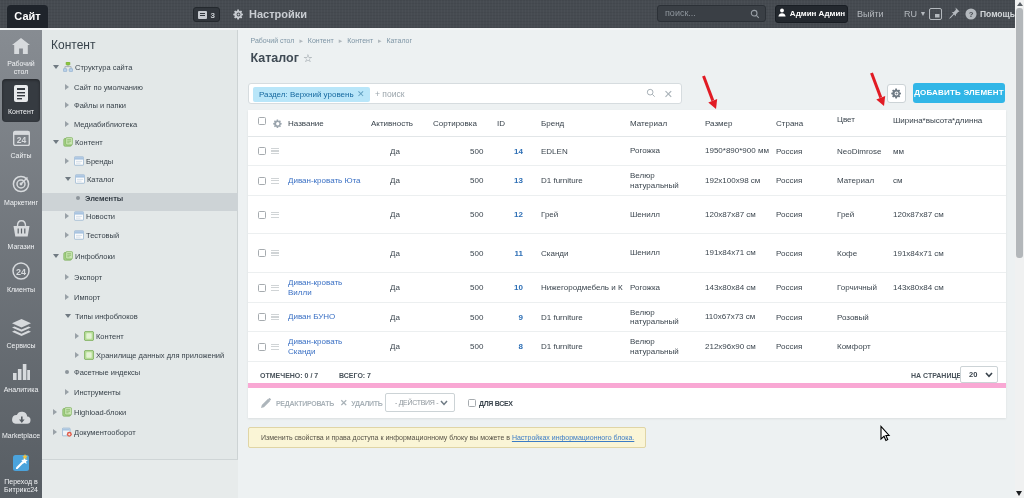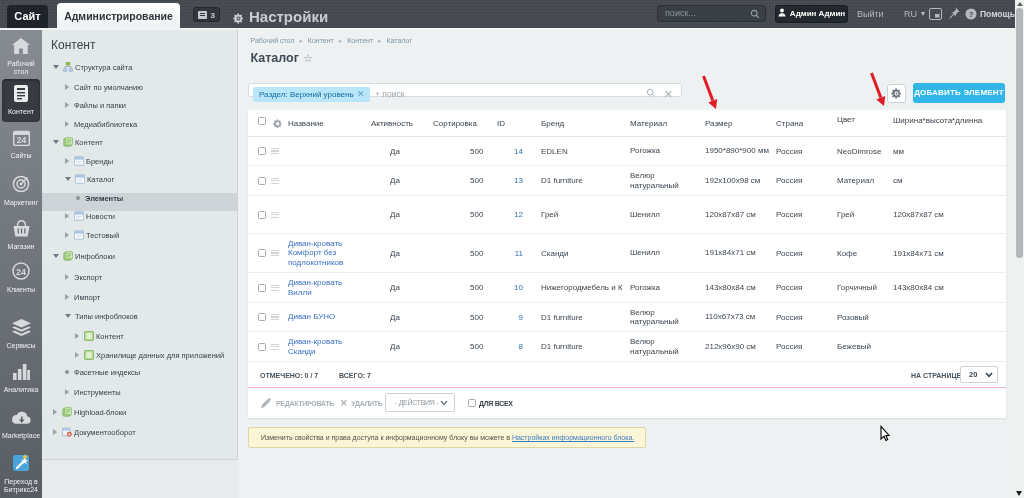--- a/index.html
+++ b/index.html
@@ -9,21 +9,21 @@
 
 #topbar{position:absolute;left:0;top:0;width:1015px;height:28px;background:#464b51;
 background-image:repeating-linear-gradient(90deg,rgba(255,255,255,.025) 0 1px,transparent 1px 3px),repeating-linear-gradient(0deg,rgba(0,0,0,.05) 0 1px,transparent 1px 3px)}
 #topline{position:absolute;left:0;top:28px;width:1015px;height:2px;background:#f2f5f6}
 .tab-site{position:absolute;left:7px;top:5px;width:41px;height:23px;background:#1f242b;border-radius:4px 4px 0 0;color:#fff;font-size:11px;font-weight:bold;text-align:center;line-height:23px}
 .tab-adm{position:absolute;left:57px;top:3px;width:123px;height:27px;background:linear-gradient(#ffffff,#eceff0);border-radius:4px 4px 0 0;color:#2e363d;font-size:10.5px;font-weight:bold;text-align:center;line-height:26px;white-space:nowrap}
 .notif{position:absolute;left:193px;top:7px;width:27px;height:15px;background:#31363c;border:1px solid #24292e;border-radius:3px;color:#cdd1d5;font-size:8px;font-weight:bold}
 .notif .bk{position:absolute;left:4px;top:3px;width:9px;height:8px;background:#c6cacf;border-radius:1px}
 .notif .bk:after{content:"";position:absolute;left:2px;top:2px;width:5px;height:1px;background:#31363c;box-shadow:0 2px 0 #31363c}
 .notif .n3{position:absolute;right:4px;top:3px}
-.tb-set{position:absolute;left:233px;top:8px;color:#c9cdd2;font-size:15px;font-weight:bold;white-space:nowrap}
+.tb-set{position:absolute;left:233px;top:8px;color:#c9cdd2;font-size:11px;font-weight:bold;white-space:nowrap}
 .gearw{display:inline-block;vertical-align:-2px;margin-right:5px}
 .tb-search{position:absolute;left:657px;top:5px;width:109px;height:17px;background:#3a3f45;border:1px solid #2c3137;border-radius:3px;color:#8f969d;font-size:9px;line-height:15px;padding-left:7px}
 .tb-search .mg{position:absolute;right:5px;top:3px}
 .tb-admin{position:absolute;left:775px;top:5px;width:73px;height:18px;background:#23282e;border:1px solid #191e24;border-radius:3px;color:#fff;font-size:8px;font-weight:bold;text-align:center;line-height:16px;white-space:nowrap}
 .tb-link{position:absolute;top:9px;color:#b4b9be;font-size:9px;white-space:nowrap}
 .tb-help{position:absolute;left:965px;top:8px;color:#d3d7da;font-size:8.5px;font-weight:bold;white-space:nowrap}
 
 #sbar{position:absolute;left:1015px;top:0;width:9px;height:498px;background:#f0f1f1}
 #sbar .thumb{position:absolute;left:1px;top:8px;width:7px;height:250px;background:#b3b7ba;border-radius:3px}
 #sbar .up{position:absolute;left:1.5px;top:2px;width:0;height:0;border-left:3px solid transparent;border-right:3px solid transparent;border-bottom:4px solid #5a6065}
@@ -41,52 +41,51 @@
 .tsel{position:absolute;left:0;top:163px;width:196px;height:18px;background:#cdd3d6}
 .ard{display:inline-block;width:0;height:0;border-left:3px solid transparent;border-right:3px solid transparent;border-top:4px solid #707a82;margin-right:4px;vertical-align:1px}
 .arr{display:inline-block;width:0;height:0;border-top:3px solid transparent;border-bottom:3px solid transparent;border-left:4px solid #99a1a7;margin-right:5px}
 .dot{display:inline-block;width:4px;height:4px;border-radius:50%;background:#8d959b;margin-right:5px;vertical-align:1px}
 
 #main{position:absolute;left:238px;top:30px;width:777px;height:468px;background:#edf1f2}
 .crumb{position:absolute;left:12.5px;top:7px;font-size:7px;color:#7e95a5}
 .crumb b{font-weight:normal;color:#b0b8bd;padding:0 3px;font-size:7px}
 .title{position:absolute;left:12.5px;top:21px;font-size:12.5px;font-weight:bold;color:#3f4a54}
 .star{position:absolute;left:65px;top:21.5px;color:#8b949b;font-size:11px}
-.fbar{position:absolute;left:10px;top:53px;width:434px;height:14px;background:#fff;border:1px solid #d6dcdf;border-radius:3px}
+.fbar{position:absolute;left:10px;top:53px;width:434px;height:21px;background:#fff;border:1px solid #d6dcdf;border-radius:3px}
 .ftag{position:absolute;left:4px;top:3px;height:15px;background:#b9e6f9;border-radius:2px;color:#16699f;font-size:8px;line-height:15px;padding:0 16px 0 6px;white-space:nowrap}
 .ftag i{position:absolute;right:5px;top:0;font-style:normal;color:#62a0c0;font-size:9px}
 .fps{position:absolute;left:126px;top:5px;font-size:8.5px;color:#9aa4ab}
 .fic{position:absolute;right:8px;top:4px;color:#a9b2b8;font-size:11px}
 .gearbtn{position:absolute;left:649px;top:54px;width:19px;height:19px;background:#fff;border:1px solid #ccd3d6;border-radius:3px}
 .bluebtn{position:absolute;left:675px;top:53px;width:92px;height:20px;background:#31b6e7;border-radius:3px;color:#fff;font-size:8px;font-weight:bold;text-align:center;line-height:20px;letter-spacing:.2px;white-space:nowrap}
 
 #grid{position:absolute;left:10px;top:80px;width:758px;height:308px;background:#fff;box-shadow:0 1px 2px rgba(0,0,0,.08)}
 .hrow{position:absolute;left:0;top:0;width:758px;height:27px;border-bottom:1px solid #e2e6e8;font-size:8px;color:#39434c}
 .cell{position:absolute;display:flex;align-items:center}
 .row{position:absolute;left:0;width:758px;border-bottom:1px solid #eceff0;font-size:8px;color:#3c464f}
 .name{color:#3a70c4;line-height:9.4px}
-.idc{color:#2e6fb5;font-weight:normal;justify-content:flex-end}
+.idc{color:#2e6fb5;font-weight:bold;justify-content:flex-end}
 .cb{width:8px;height:8px;background:#fff;border:1px solid #a6abaf;border-radius:1.5px;flex:none}
 .hnd{width:8px;height:6px;border-top:1.4px solid #d0d4d6;border-bottom:1.4px solid #d0d4d6}
 .hnd i{display:block;width:8px;height:1.4px;background:#d0d4d6;margin-top:1.2px}
 .lh{line-height:9.4px}
 
-.gfoot{position:absolute;left:0;top:252px;width:758px;height:26px;border-bottom:1px solid #f9a8d4;font-size:7px;font-weight:bold;color:#49535b}
+.gfoot{position:absolute;left:0;top:252px;width:758px;height:26px;border-bottom:5px solid #f9a8d4;font-size:7px;font-weight:bold;color:#49535b}
 
 .abar{position:absolute;left:0;top:278px;width:758px;height:30px;font-size:7px;font-weight:bold;color:#a9b2b8;white-space:nowrap;letter-spacing:-.3px}
 .selbox{position:absolute;width:70px;height:19px;background:#fff;border:1px solid #ccd3d6;border-radius:2px;color:#8f979d;font-weight:normal;font-size:7.5px;white-space:nowrap}
 
 .ynote{position:absolute;left:10px;top:397px;width:398px;height:21px;background:#faf5d6;border:1px solid #e0d5a5;border-radius:2px;font-size:7px;color:#565246;line-height:19px;padding-left:12px;white-space:nowrap}
 .ynote a{color:#3b7cc6;text-decoration:underline}
 </style></head>
 <body>
 <div id="page">
   <div id="topbar">
     <div class="tab-site">Сайт</div>
-    <div class="tab-adm">Администрирование</div>
     <div class="notif">
         <span class="bk"></span>
         <span class="n3">3</span>
       </div>
     <div class="tb-set"><svg class="gearw" width="11" height="11" viewBox="0 0 16 16">
           <path fill-rule="evenodd" fill="#c9cdd2" d="M8 5.2A2.8 2.8 0 1 0 8 10.8 2.8 2.8 0 0 0 8 5.2zm0 4.3A1.5 1.5 0 1 1 8 6.5a1.5 1.5 0 0 1 0 3zM14.5 9.2V6.8l-1.8-.3a5 5 0 0 0-.5-1.2l1.1-1.5-1.7-1.7-1.5 1.1a5 5 0 0 0-1.2-.5L8.6.9H6.2L6 2.7a5 5 0 0 0-1.2.5L3.3 2.1 1.6 3.8l1.1 1.5a5 5 0 0 0-.5 1.2l-1.8.3v2.4l1.8.3a5 5 0 0 0 .5 1.2l-1.1 1.5 1.7 1.7 1.5-1.1a5 5 0 0 0 1.2.5l.3 1.8h2.4l.3-1.8a5 5 0 0 0 1.2-.5l1.5 1.1 1.7-1.7-1.1-1.5a5 5 0 0 0 .5-1.2z"></path>
         </svg>Настройки</div>
     <div class="tb-search">поиск...<svg class="mg" width="10" height="10" viewBox="0 0 12 12">
           <circle cx="5" cy="5" r="3.4" fill="none" stroke="#9aa0a7" stroke-width="1.3"></circle>
           <line x1="7.6" y1="7.6" x2="10.6" y2="10.6" stroke="#9aa0a7" stroke-width="1.3"></line>
@@ -325,20 +324,21 @@
       </div>
       <div class="row" style="top:56px;height:30px">
         <div class="cell" style="left:10px;top:0;height:100%">
             <span class="cb"></span>
           </div>
         <div class="cell" style="left:23px;top:0;height:100%">
             <span class="hnd">
               <i></i>
             </span>
           </div>
+        <div class="cell name" style="left:40px;top:0;height:100%;width:90px">Диван-кровать Юта</div>
         <div class="cell" style="left:142px;top:0;height:100%">Да</div>
         <div class="cell" style="left:222px;top:0;height:100%">500</div>
         <div class="cell idc" style="left:230px;top:0;height:100%;width:45px">13</div>
         <div class="cell" style="left:293px;top:0;height:100%">D1 furniture</div>
         <div class="cell lh" style="left:382px;top:0;height:100%;width:55px">Велюр натуральный</div>
         <div class="cell lh" style="left:457px;top:0;height:100%;width:68px">192x100x98 см</div>
         <div class="cell" style="left:528px;top:0;height:100%">Россия</div>
         <div class="cell" style="left:589px;top:0;height:100%">Материал</div>
         <div class="cell" style="left:645px;top:0;height:100%">см</div>
       </div>
@@ -363,21 +363,20 @@
       </div>
       <div class="row" style="top:124px;height:39px">
         <div class="cell" style="left:10px;top:0;height:100%">
             <span class="cb"></span>
           </div>
         <div class="cell" style="left:23px;top:0;height:100%">
             <span class="hnd">
               <i></i>
             </span>
           </div>
-        <div class="cell name" style="left:40px;top:0;height:100%;width:82px">Диван-кровать Комфорт без подлокотников</div>
         <div class="cell" style="left:142px;top:0;height:100%">Да</div>
         <div class="cell" style="left:222px;top:0;height:100%">500</div>
         <div class="cell idc" style="left:230px;top:0;height:100%;width:45px">11</div>
         <div class="cell" style="left:293px;top:0;height:100%">Сканди</div>
         <div class="cell lh" style="left:382px;top:0;height:100%;width:70px">Шенилл</div>
         <div class="cell lh" style="left:457px;top:0;height:100%;width:68px">191x84x71 см</div>
         <div class="cell" style="left:528px;top:0;height:100%">Россия</div>
         <div class="cell" style="left:589px;top:0;height:100%">Кофе</div>
         <div class="cell" style="left:645px;top:0;height:100%">191x84x71 см</div>
       </div>
@@ -430,21 +429,21 @@
             </span>
           </div>
         <div class="cell name" style="left:40px;top:0;height:100%;width:60px">Диван-кровать Сканди</div>
         <div class="cell" style="left:142px;top:0;height:100%">Да</div>
         <div class="cell" style="left:222px;top:0;height:100%">500</div>
         <div class="cell idc" style="left:230px;top:0;height:100%;width:45px">8</div>
         <div class="cell" style="left:293px;top:0;height:100%">D1 furniture</div>
         <div class="cell lh" style="left:382px;top:0;height:100%;width:55px">Велюр натуральный</div>
         <div class="cell lh" style="left:457px;top:0;height:100%;width:68px">212x96x90 см</div>
         <div class="cell" style="left:528px;top:0;height:100%">Россия</div>
-        <div class="cell" style="left:589px;top:0;height:100%">Бежевый</div>
+        <div class="cell" style="left:589px;top:0;height:100%">Комфорт</div>
       </div>
       <div class="gfoot">
         <div class="cell" style="left:12px;top:0;height:26px">ОТМЕЧЕНО: 0 / 7</div>
         <div class="cell" style="left:91px;top:0;height:26px">ВСЕГО: 7</div>
         <div class="cell" style="left:663px;top:0;height:26px">НА СТРАНИЦЕ:</div>
         <div class="selbox" style="left:712px;top:4px;width:38px;height:17px;color:#39434c;font-weight:bold">
             <span style="position:absolute;left:8px;top:3px">20</span>
             <svg style="position:absolute;right:4px;top:5px" width="8" height="6" viewBox="0 0 8 6">
               <path d="M1 1l3 3.4L7 1" fill="none" stroke="#39434c" stroke-width="1.6"></path>
             </svg>

